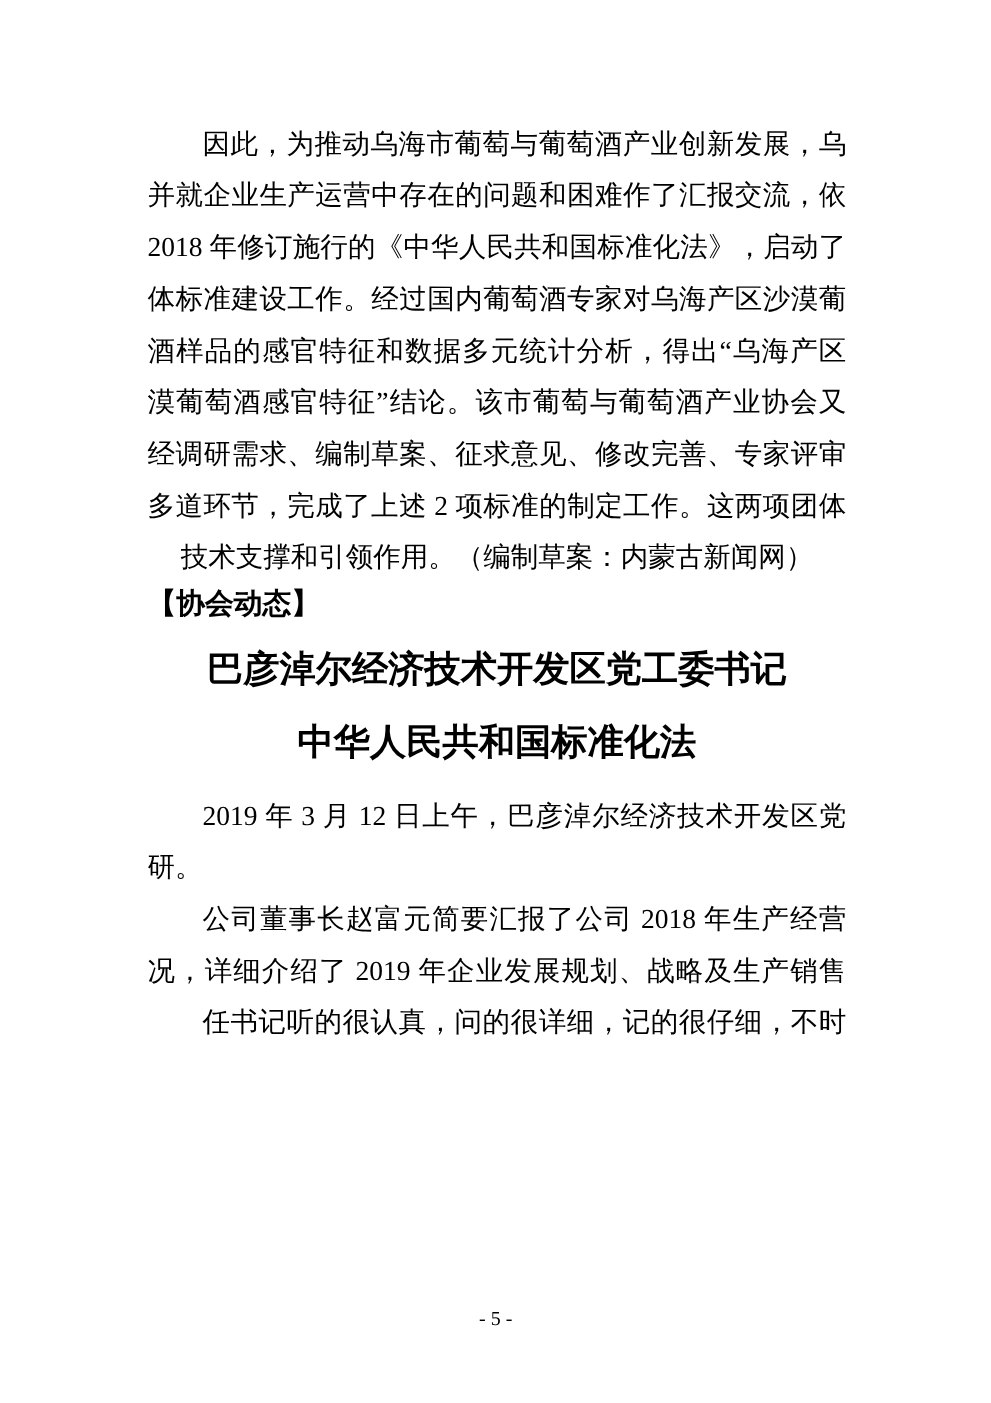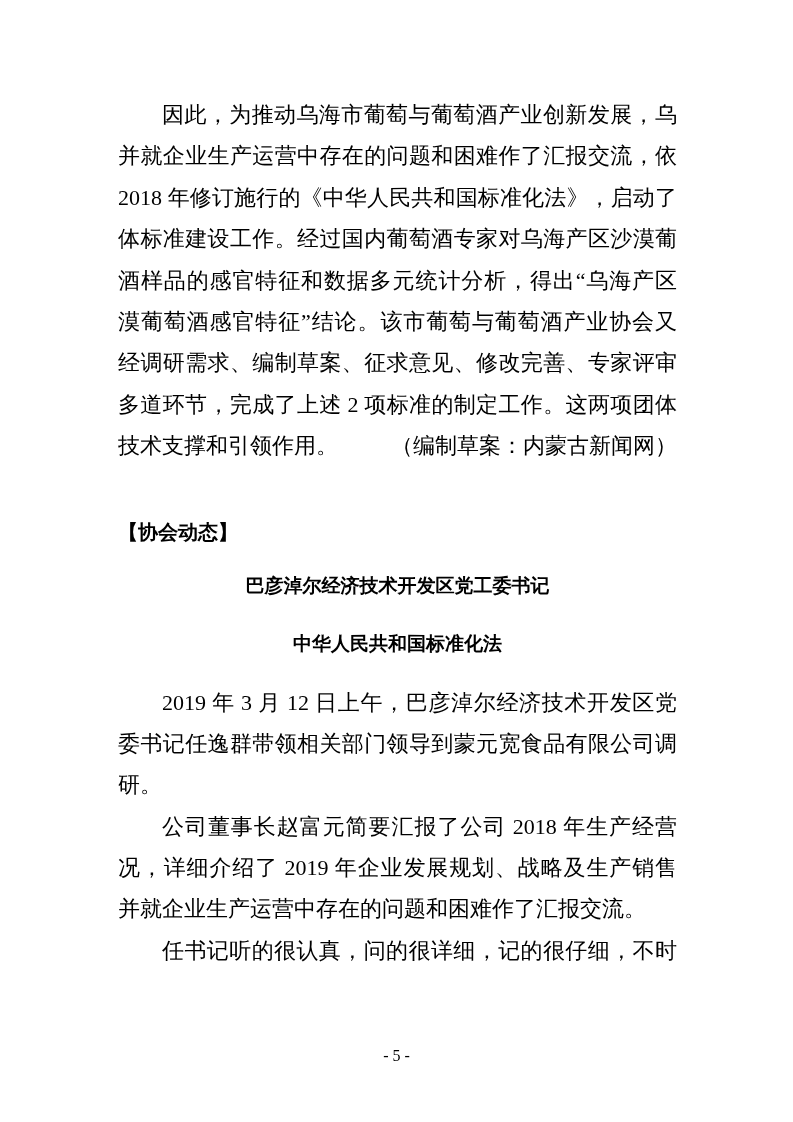--- a/index.html
+++ b/index.html
@@ -31,37 +31,36 @@
     overflow: hidden;
   }
   .bodyline.indent {
     text-indent: 44px;
   }
   .bodyline.endline {
     text-align-last: left;
   }
   .splitline {
     display: flex;
-    justify-content: space-between;
+    justify-content: center;
     font-size: 22px;
     line-height: 41.4px;
     height: 41.4px;
   }
   .section-header {
-    margin-top: 50px;
     height: 31px;
     line-height: 31px;
     font-family: "Liberation Sans", sans-serif;
     font-weight: bold;
-    font-size: 20px;
+    font-size: 23px;
   }
   .article-title {
     margin-top: 9px;
     font-weight: bold;
-    font-size: 19px;
+    font-size: 29px;
     line-height: 58px;
     text-align: center;
   }
   .para-gap {
     margin-top: 9px;
   }
   .footer-pagenum {
     position: absolute;
     top: 1046px;
     left: 0;
@@ -94,28 +93,26 @@
 
     <div class="section-header">【协会动态】</div>
 
     <div class="article-title">
       <div>巴彦淖尔经济技术开发区党工委书记</div>
       <div>中华人民共和国标准化法</div>
     </div>
 
     <div class="para-gap">
       <div class="bodyline indent">2019 年 3 月 12 日上午，巴彦淖尔经济技术开发区党工</div>
-      <div class="bodyline">委书记任逸群带领相关部门领导到蒙元宽食品有限公司调</div>
       <div class="bodyline endline">研。</div>
     </div>
 
     <div>
       <div class="bodyline indent">公司董事长赵富元简要汇报了公司 2018 年生产经营情</div>
       <div class="bodyline">况，详细介绍了 2019 年企业发展规划、战略及生产销售等，</div>
-      <div class="bodyline endline">并就企业生产运营中存在的问题和困难作了汇报交流。</div>
     </div>
 
     <div>
       <div class="bodyline indent">任书记听的很认真，问的很详细，记的很仔细，不时就</div>
     </div>
 
   </div>
 
   <div class="footer-pagenum">- 5 -</div>
 </div>

